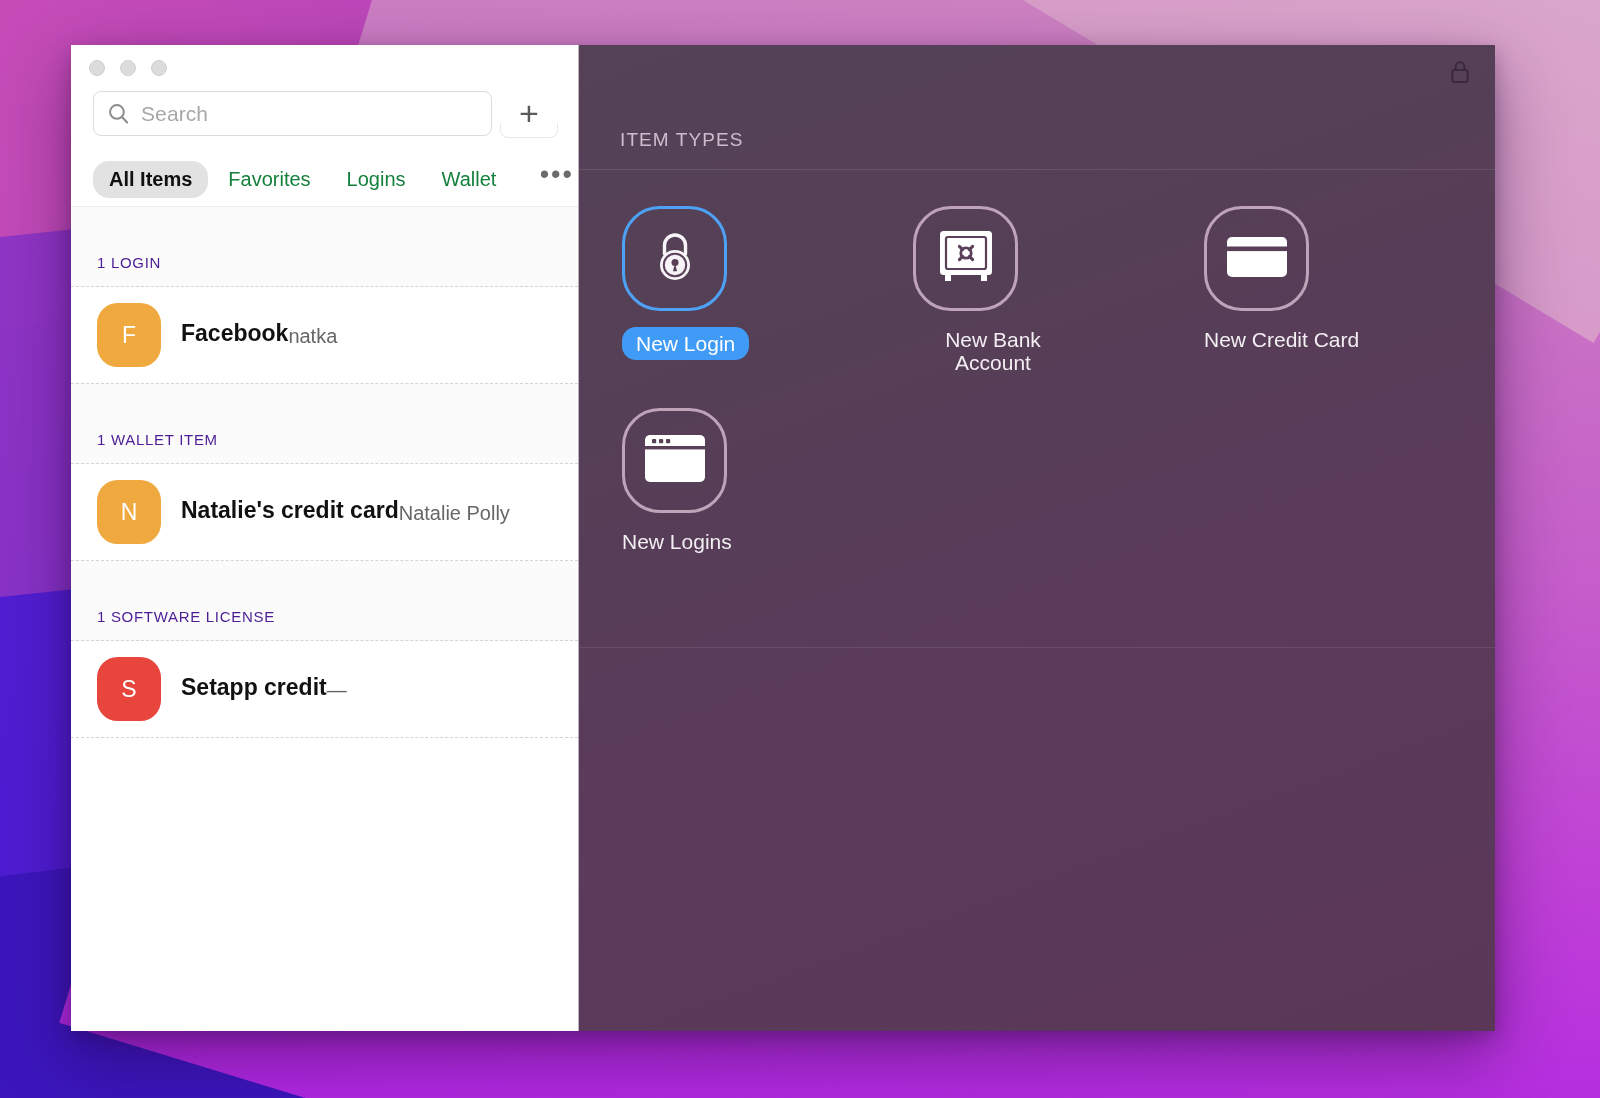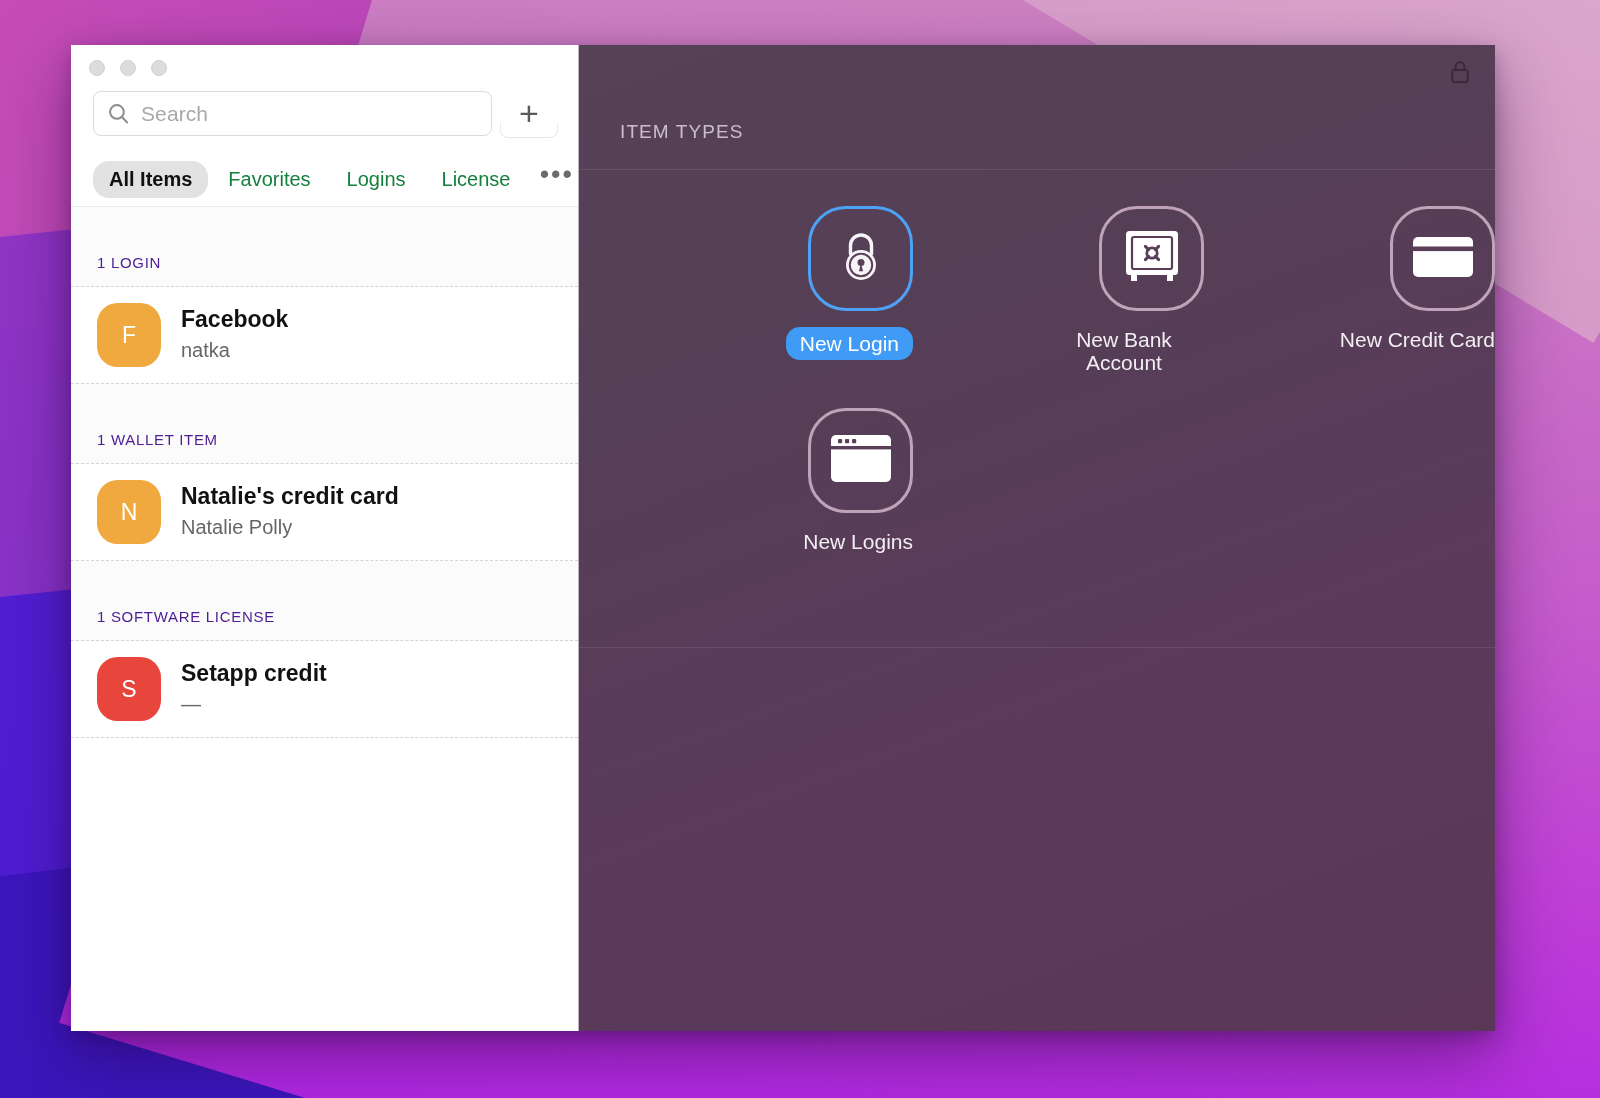--- a/index.html
+++ b/index.html
@@ -238,21 +238,21 @@
     border-radius: 32% / 32%;
     display: flex;
     align-items: center;
     justify-content: center;
     color: #fff;
     font-size: 23px;
     font-weight: 500;
     flex: none;
     margin-right: 20px;
   }
-  .item-text { display: flex; flex-direction: column; justify-content: center; }
+  .item-text { display: flex; flex-direction: row; justify-content: center; }
   .item-title {
     font-size: 23px;
     font-weight: bold;
     color: #111;
     line-height: 1.25;
   }
   .item-sub {
     font-size: 20px;
     color: #666;
     line-height: 1.5;
@@ -275,42 +275,42 @@
     flex: none;
     border-bottom: 1px solid rgba(255,255,255,.10);
   }
   #lock-corner {
     position: absolute;
     top: 14px; right: 24px;
   }
   #item-types-label {
     position: absolute;
     left: 41px;
-    bottom: 26px;
+    bottom: 18px;
     font-size: 19px;
     letter-spacing: 1.1px;
     color: #cdbccb;
   }
   #types-area {
     height: 478px;
     flex: none;
     border-bottom: 1px solid rgba(255,255,255,.09);
     padding: 36px 0 0 0;
   }
   .types-grid {
     display: grid;
     grid-template-columns: repeat(3, 291px);
     justify-content: start;
     padding-left: 43px;
     row-gap: 0;
   }
   .type-cell {
     display: flex;
     flex-direction: column;
-    align-items: flex-end;
+    align-items: flex-start;
     width: 291px;
     height: 202px;
   }
   .tile {
     width: 105px;
     height: 105px;
     border: 3px solid #bfa3b8;
     border-radius: 36% / 36%;
     display: flex;
     align-items: center;
@@ -368,21 +368,21 @@
         </div>
         <div id="addbtn">
           <span class="plusglyph">+</span>
         </div>
       </div>
 
       <div id="tabs">
         <div class="tab active">All Items</div>
         <div class="tab">Favorites</div>
         <div class="tab">Logins</div>
-        <div class="tab">License</div>
+        <div class="tab">Wallet</div>
         <div id="tabs-more">•••</div>
       </div>
 
       <div id="list">
 
         <div class="group-header">1 LOGIN</div>
         <div class="item-row">
           <div class="avatar" style="background: rgb(240, 169, 62);">F</div>
           <div class="item-text">
             <div class="item-title">Facebook</div>

